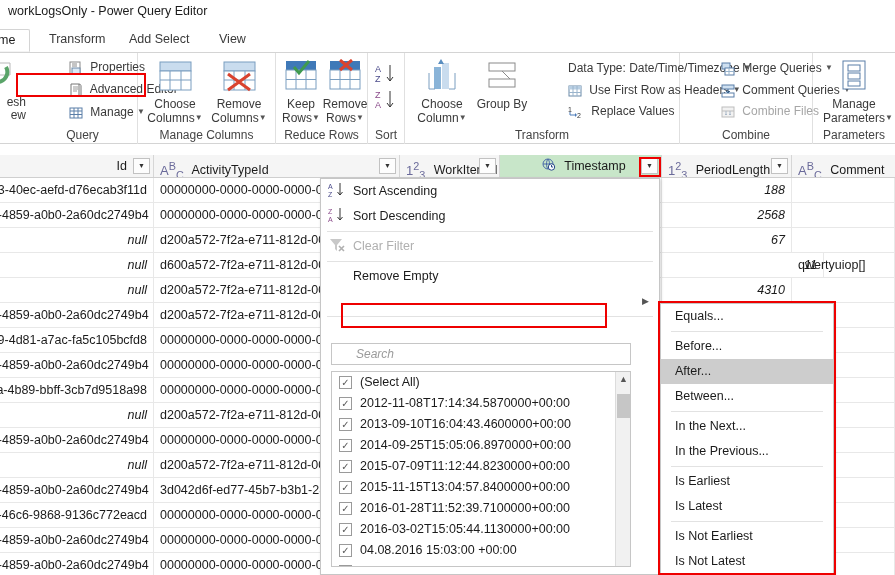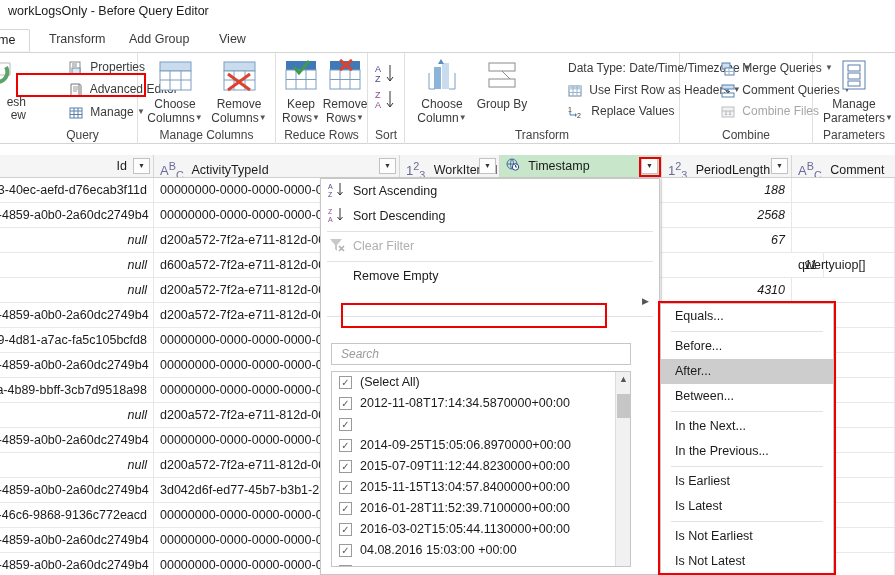--- a/index.html
+++ b/index.html
@@ -127,21 +127,21 @@
   .mitem .mico {
     position: absolute; left: 6px; top: 3px; width: 20px; height: 19px;
     text-align: center; font-size: 10px; line-height: 19px; color: #6a6a9a;
   }
   .mitem .arrow { position: absolute; right: 10px; top: 0; font-size: 9px; color: #555; }
   .msep { height: 1px; background: #e2e2e2; margin: 2px 6px; }
   .searchbox {
     position: absolute; left: 10px; top: 164px; width: 300px; height: 22px;
     border: 1px solid #c6c6c6; background: #fff;
     font-size: 12px; font-style: italic; color: #9a9a9a;
-    line-height: 21px; padding-left: 9px;
+    line-height: 21px; padding-left: 24px;
   }
   .listbox {
     position: absolute; left: 10px; top: 192px; width: 300px; height: 196px;
     border: 1px solid #c6c6c6; background: #fff; overflow: hidden;
   }
   .litem { height: 21px; line-height: 21px; font-size: 12.5px; color: #1b1b1b; padding-left: 28px; position: relative; cursor: default; }
   .litem .chk {
     position: absolute; left: 7px; top: 4px; width: 13px; height: 13px;
     border: 1px solid #9a9a9a; background: #fff;
     font-size: 10px; line-height: 11px; text-align: center; color: #5a5a5a;
@@ -159,27 +159,27 @@
   .sitem { height: 25px; line-height: 25px; font-size: 12.5px; color: #1b1b1b; padding-left: 14px; cursor: default; }
   .sitem.hl { background: #cdcdcd; }
   .ssep { height: 1px; background: #e2e2e2; margin: 2px 10px; }
 </style>
 </head>
 <body>
 
 <div id="app">
 
   <div class="titlebar">
-    <div class="title">workLogsOnly - Before Query Editor</div>
+    <div class="title">workLogsOnly - Power Query Editor</div>
   </div>
 
   <div class="tabstrip">
     <div class="tab active" style="left:-12px; width:42px;">me</div>
     <div class="tab" style="left:40px;">Transform</div>
-    <div class="tab" style="left:120px;">Add Group</div>
+    <div class="tab" style="left:120px;">Add Select</div>
     <div class="tab" style="left:210px;">View</div>
   </div>
 
   <div class="ribbon">
 
     <div class="rgroup" style="left:-34px; width:62px; border-right:none;">
       <div class="bigbtn" style="left:0px; top:4px;">
         <span class="glyph">
           <svg width="62" height="36" viewBox="0 0 62 36">
             <path d="M30 6 h14 v12 h-14 z" fill="#ffffff" stroke="#b9b9b9"></path>
@@ -415,21 +415,21 @@
     <div class="colhdr" style="left:154px; width:246px;">
       <span class="tico">A<sup>B</sup><sub>C</sub></span>
       <span>ActivityTypeId</span>
       <span class="drop">▼</span>
     </div>
     <div class="colhdr" style="left:400px; width:100px;">
       <span class="tico">1<sup>2</sup><sub>3</sub></span>
       <span>WorkItemId</span>
       <span class="drop">▼</span>
     </div>
-    <div class="colhdr sel" style="left:500px; width:162px;">
+    <div class="colhdr sel" style="left:500px; width:162px;padding-left:36px;">
       <span class="tico">
         <svg width="14" height="13" viewBox="0 0 14 13">
             <circle cx="6" cy="6" r="5" fill="none" stroke="#4a6aa8"></circle>
             <path d="M1 6h10M6 1c2 2 2 8 0 10M6 1c-2 2-2 8 0 10" fill="none" stroke="#4a6aa8"></path>
             <circle cx="9.5" cy="9" r="3.2" fill="#fff" stroke="#2a4a88"></circle>
             <path d="M9.5 7v2h1.6" stroke="#2a4a88" fill="none"></path>
           </svg>
       </span>
       <span>Timestamp</span>
       <span class="drop">▼</span>
@@ -600,21 +600,21 @@
         <div class="mitem"><span class="arrow">▶</span></div>
         <div class="msep"></div>
       </div>
 
     <div class="searchbox">Search</div>
 
     <div class="listbox">
       <div id="value-items">
           <div class="litem"><span class="chk">✓</span><span>(Select All)</span></div>
           <div class="litem"><span class="chk">✓</span><span>2012-11-08T17:14:34.5870000+00:00</span></div>
-          <div class="litem"><span class="chk">✓</span></div>
+          <div class="litem"><span class="chk">✓</span><span>2013-09-10T16:04:43.4600000+00:00</span></div>
           <div class="litem"><span class="chk">✓</span><span>2014-09-25T15:05:06.8970000+00:00</span></div>
           <div class="litem"><span class="chk">✓</span><span>2015-07-09T11:12:44.8230000+00:00</span></div>
           <div class="litem"><span class="chk">✓</span><span>2015-11-15T13:04:57.8400000+00:00</span></div>
           <div class="litem"><span class="chk">✓</span><span>2016-01-28T11:52:39.7100000+00:00</span></div>
           <div class="litem"><span class="chk">✓</span><span>2016-03-02T15:05:44.1130000+00:00</span></div>
           <div class="litem"><span class="chk">✓</span><span>04.08.2016 15:03:00 +00:00</span></div>
           <div class="litem"><span class="chk">✓</span><span>04.08.2016 15:53:00 +00:00</span></div>
         </div>
       <div class="lscroll">
         <div class="up">▲</div>

